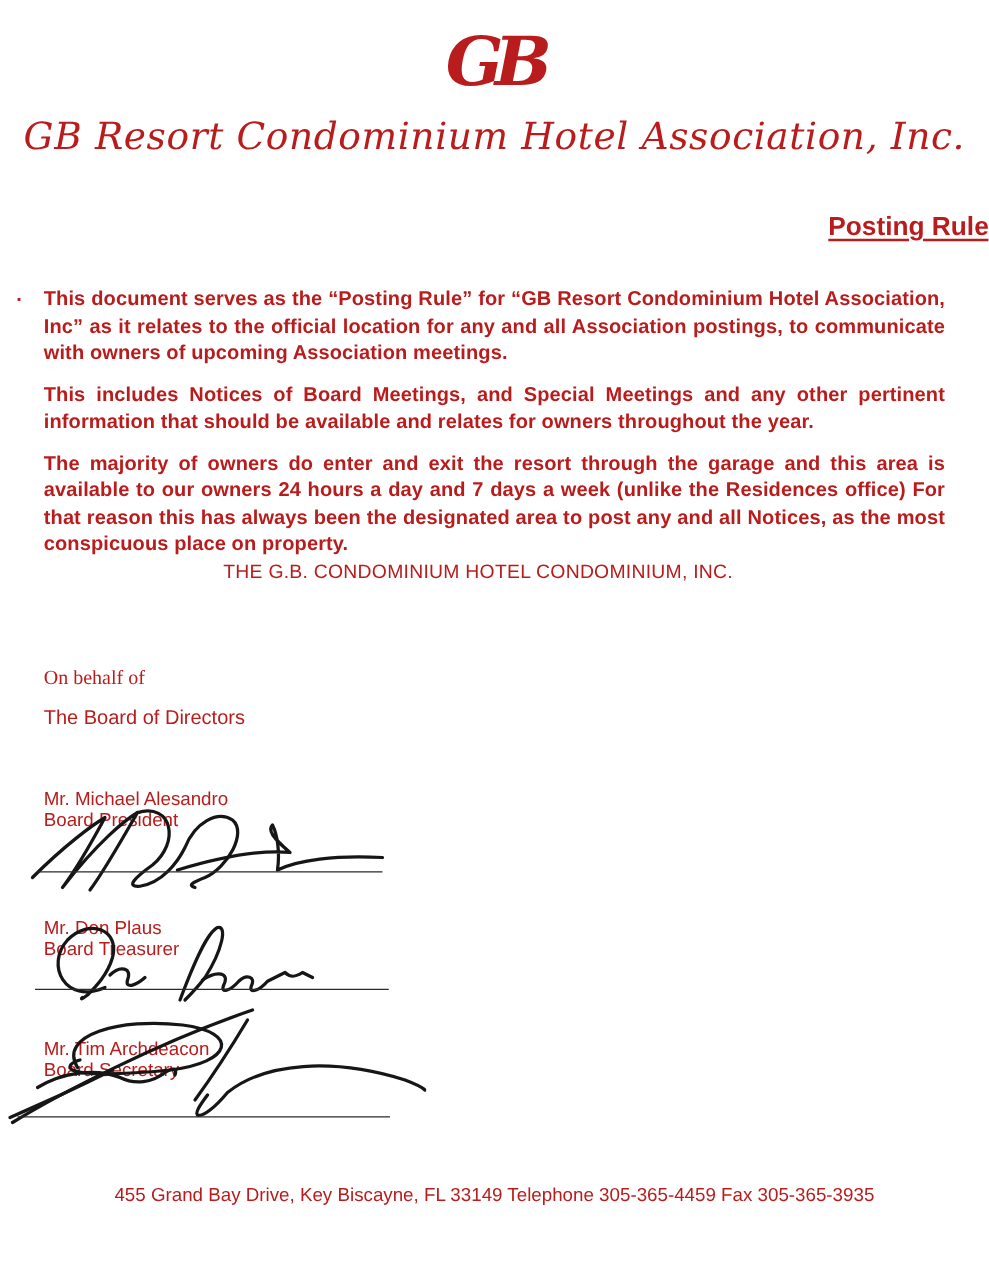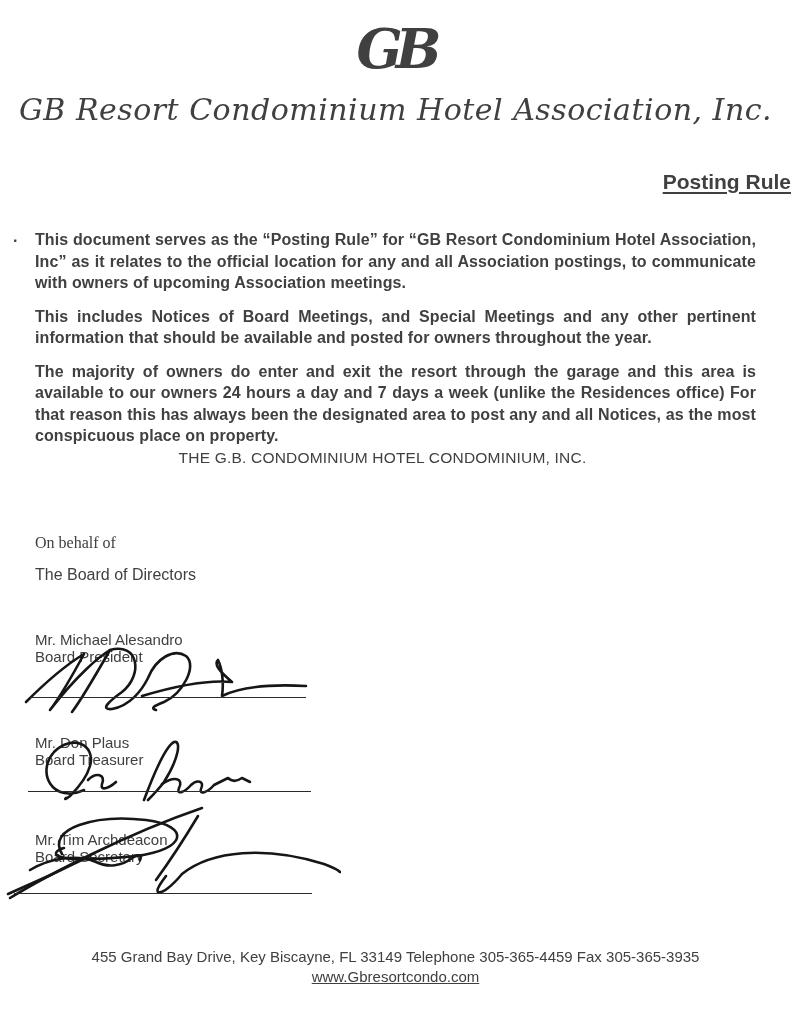--- a/index.html
+++ b/index.html
@@ -1,21 +1,21 @@
 <!DOCTYPE html>
 <html><head>
 <meta charset="utf-8">
 <style>
   html, body { margin: 0; padding: 0; background: #ffffff; }
   .page {
     position: relative;
     width: 791px;
     height: 1024px;
     background: #ffffff;
-    color: #404040;
+    color: #b91c1c;
     font-family: "Liberation Sans", sans-serif;
     overflow: hidden;
   }
 
   
   .monogram {
     position: absolute;
     top: 20px; left: 0; width: 100%;
     text-align: center;
     font-family: "DejaVu Serif", serif;
@@ -144,21 +144,21 @@
 
   <div class="monogram">GB</div>
   <div class="org-title">GB Resort Condominium Hotel Association, Inc.</div>
   <div class="doc-title">
     <span>Posting Rule</span>
   </div>
 
   <div class="bullet">.</div>
   <div class="body-text">
     <p>This document serves as the “Posting Rule” for “GB Resort Condominium Hotel Association, Inc” as it relates to the official location for any and all Association postings, to communicate with owners of upcoming Association meetings.</p>
-    <p>This includes Notices of Board Meetings, and Special Meetings and any other pertinent information that should be available and posted for owners throughout the year.</p>
+    <p>This includes Notices of Board Meetings, and Special Meetings and any other pertinent information that should be available and relates for owners throughout the year.</p>
     <p>The majority of owners do enter and exit the resort through the garage and this area is available to our owners 24 hours a day and 7 days a week (unlike the Residences office) For that reason this has always been the designated area to post any and all Notices, as the most conspicuous place on property.</p>
   </div>
 
   <div class="org-line">THE G.B. CONDOMINIUM HOTEL CONDOMINIUM, INC.</div>
 
   <div class="on-behalf">
     <span class="serif-line">On behalf of</span>
     <span class="sans-line">The Board of Directors</span>
   </div>
 
@@ -193,15 +193,14 @@
     <path d="M4 92 C40 70 120 28 196 2"></path>
     <path d="M2 88 C30 76 60 62 84 50"></path>
     <path d="M56 48 C40 22 90 8 140 14 C186 20 180 44 130 50 C90 54 60 54 52 50 C48 48 50 44 58 42"></path>
     <path d="M24 64 C44 52 70 48 90 56 C102 62 116 60 126 52 C132 48 136 48 134 54"></path>
     <path d="M150 74 C166 52 180 30 192 10"></path>
     <path d="M160 70 C154 78 150 84 152 86 C156 88 166 80 176 68 C206 44 260 40 318 58 C326 61 332 64 334 66"></path>
   </svg>
   <div class="sig-line" id="sig-line-3"></div>
 
   <div class="footer-address">455 Grand Bay Drive, Key Biscayne, FL 33149 Telephone 305-365-4459 Fax 305-365-3935</div>
-  <div class="footer-website">www.Gbresortcondo.com</div>
 
 </div>
 
 </body></html>

